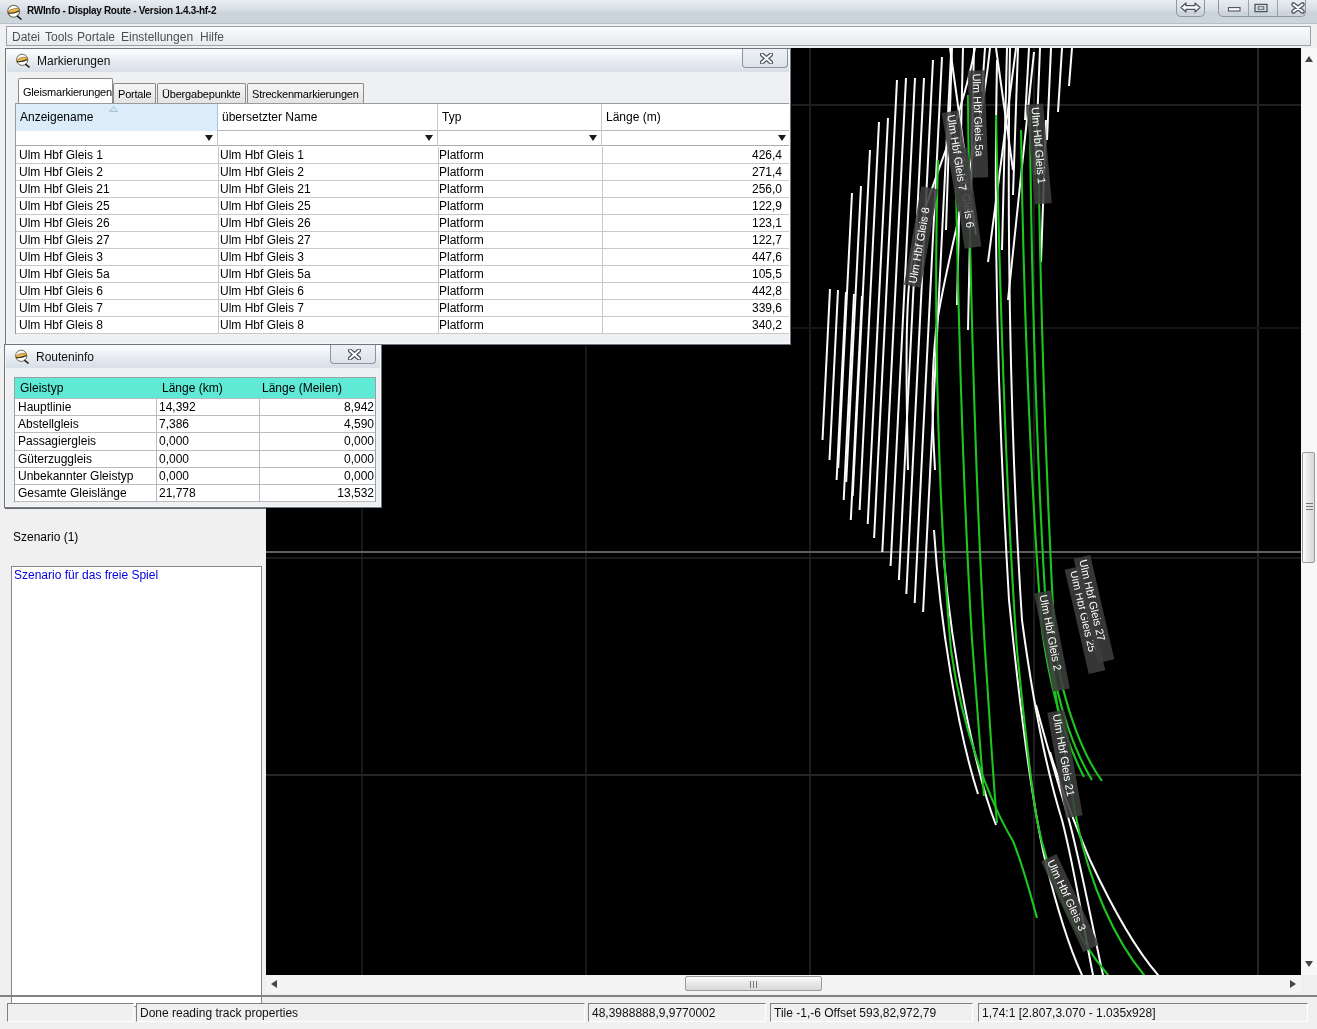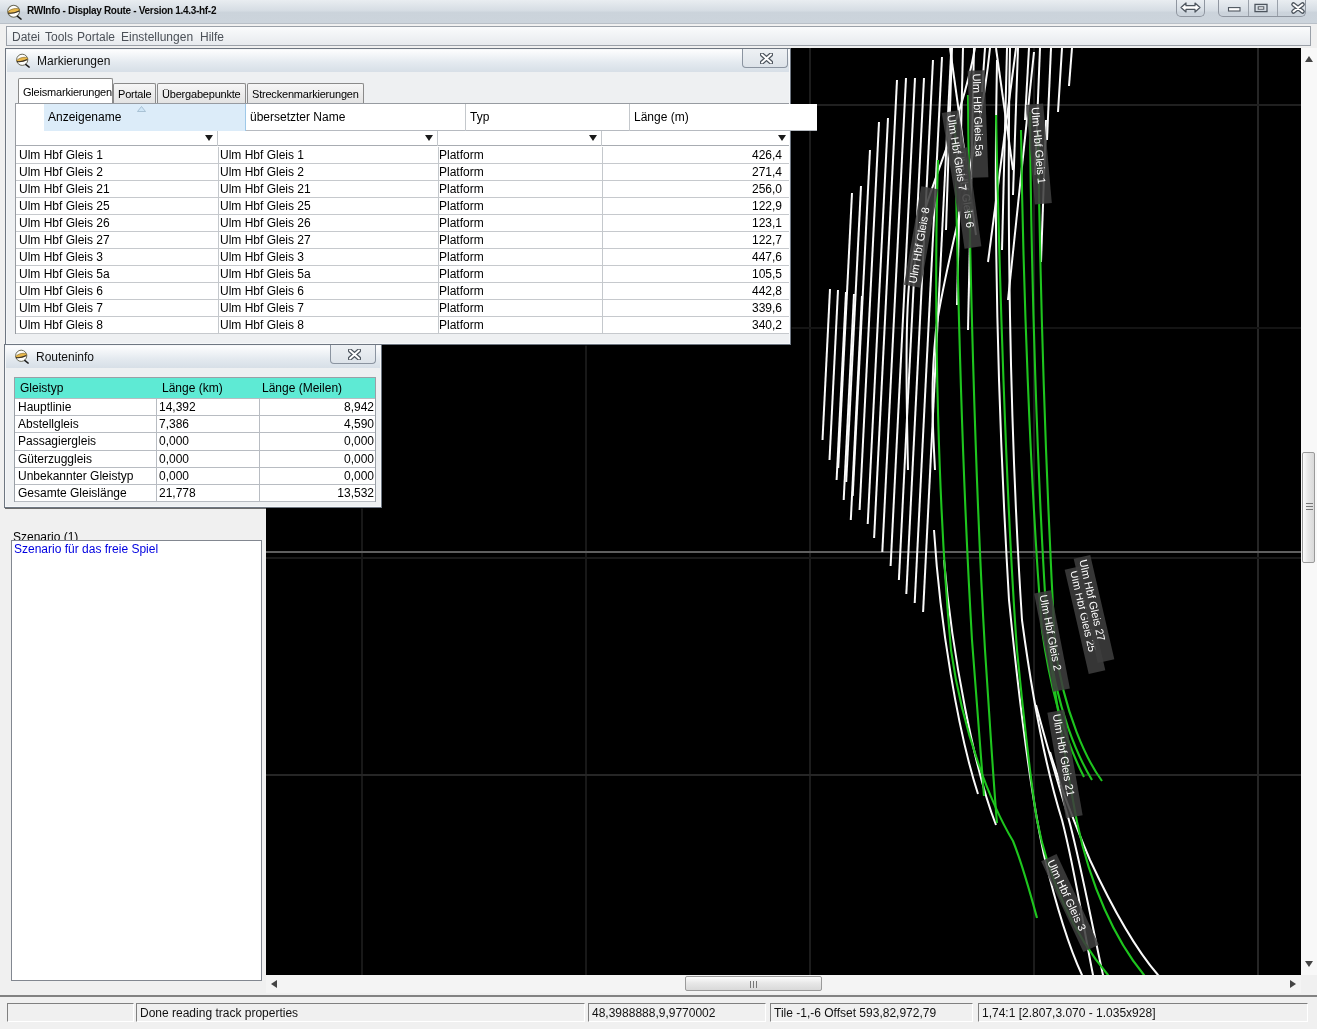--- a/index.html
+++ b/index.html
@@ -30,21 +30,21 @@
   background:linear-gradient(90deg,#fdfdfd,#e8e8e8 45%,#d9d9d9); border:1px solid #9a9a9a; border-radius:2px; }
 #hsb { left:266px; top:975px; width:1035px; height:18px; background:#f4f4f4; }
 #hsb .thumb { position:absolute; left:419px; top:1px; width:137px; height:15px;
   background:linear-gradient(#fdfdfd,#e8e8e8 45%,#d9d9d9); border:1px solid #9a9a9a; border-radius:2px; }
 .grip-v { position:absolute; left:3px; top:50px; width:7px; height:1px; background:#777; box-shadow:0 3px 0 #777, 0 6px 0 #777; }
 .grip-h { position:absolute; left:64px; top:4px; width:1px; height:7px; background:#777; box-shadow:3px 0 0 #777, 6px 0 0 #777; }
 .sbarrow { position:absolute; width:0; height:0; }
 
 
 #szlabel { left:13px; top:530px; font-size:12px; color:#000; }
-#listbox { left:11px; top:540px; width:251px; height:441px; background:#fff; border:1px solid #828790; }
+#listbox { left:11px; top:566px; width:251px; height:441px; background:#fff; border:1px solid #828790; }
 #listbox .item { margin:1px 0 0 2px; font-size:12px; color:#0000e0; }
 
 
 #sbtop { left:0px; top:995px; width:1317px; height:2px; background:#828282; }
 .sfield { position:absolute; top:1003px; height:19px; background:#f0f0f0;
   border-top:1px solid #808080; border-left:1px solid #808080;
   border-bottom:1px solid #ffffff; border-right:1px solid #ffffff;
   font-size:12px; color:#111; padding:2px 0 0 3px; white-space:nowrap; overflow:hidden; }
 
 
@@ -60,21 +60,21 @@
 
 
 #mark { left:5px; top:48px; width:786px; height:297px; }
 #mark .tabs { position:absolute; left:12px; top:33px; height:21px; font-size:11px; letter-spacing:-0.2px; }
 .tab { position:absolute; top:1px; height:20px; background:linear-gradient(#f6f6f6,#e3e3e3);
   border:1px solid #8a8a8a; border-bottom:none; border-radius:2px 2px 0 0; padding:4px 0 0 4px; color:#000;
   white-space:nowrap; overflow:hidden; }
 .tab.active { top:-4px; height:25px; background:#fff; z-index:3; padding-top:7px; }
 #grid { position:absolute; left:9px; top:54px; width:774px; height:231px; background:#fff;
   border:1px solid #979ba1; border-right:none; font-size:12px; color:#000; }
-#ghead { position:absolute; left:0; top:0; width:100%; height:27px; background:#fff; border-bottom:1px solid #b6bac0;margin-left:28px; }
+#ghead { position:absolute; left:0; top:0; width:100%; height:27px; background:#fff; border-bottom:1px solid #b6bac0; }
 #ghead .hc { position:absolute; top:0; height:27px; border-right:1px solid #c4c8cc; padding:6px 0 0 4px; }
 #gfilter { position:absolute; left:0; top:27px; width:100%; height:15px; border-bottom:1px solid #a8acb2; }
 #gfilter .fc { position:absolute; top:0; height:15px; border-right:1px solid #c4c8cc; }
 .drop { position:absolute; right:4px; top:4px; width:0; height:0;
   border-left:4px solid transparent; border-right:4px solid transparent; border-top:6px solid #1a1a1a; }
 #gbody { position:absolute; left:0; top:43px; width:100%; }
 .trow { position:relative; height:17px; border-bottom:1px solid #c6c9cd; }
 .trow div { position:absolute; top:1px; white-space:nowrap; overflow:hidden; }
 .c1 { left:3px; width:195px; } .c2 { left:204px; width:212px; }
 .c3 { left:423px; width:156px; } .c4 { left:586px; width:180px; text-align:right; }

